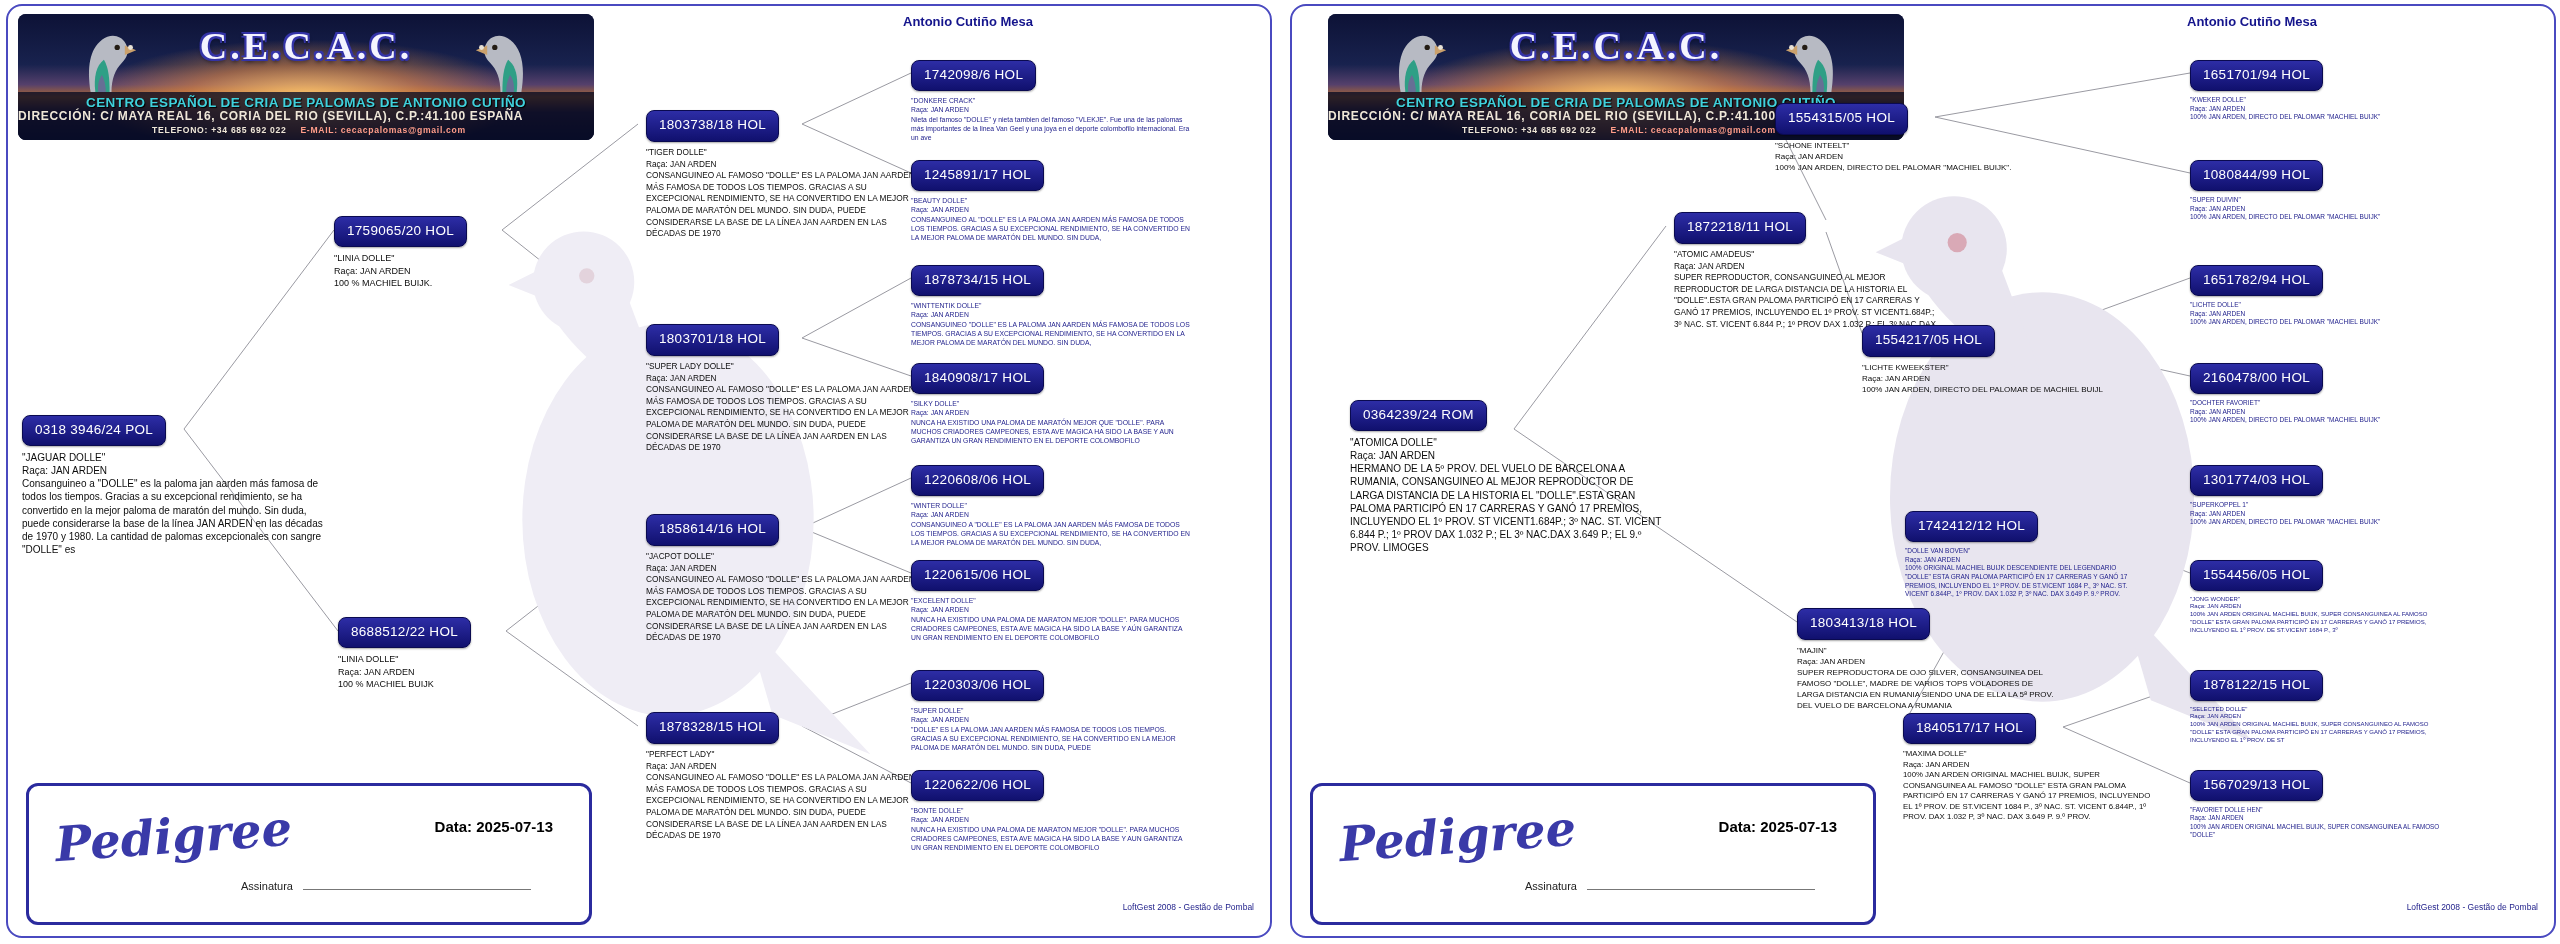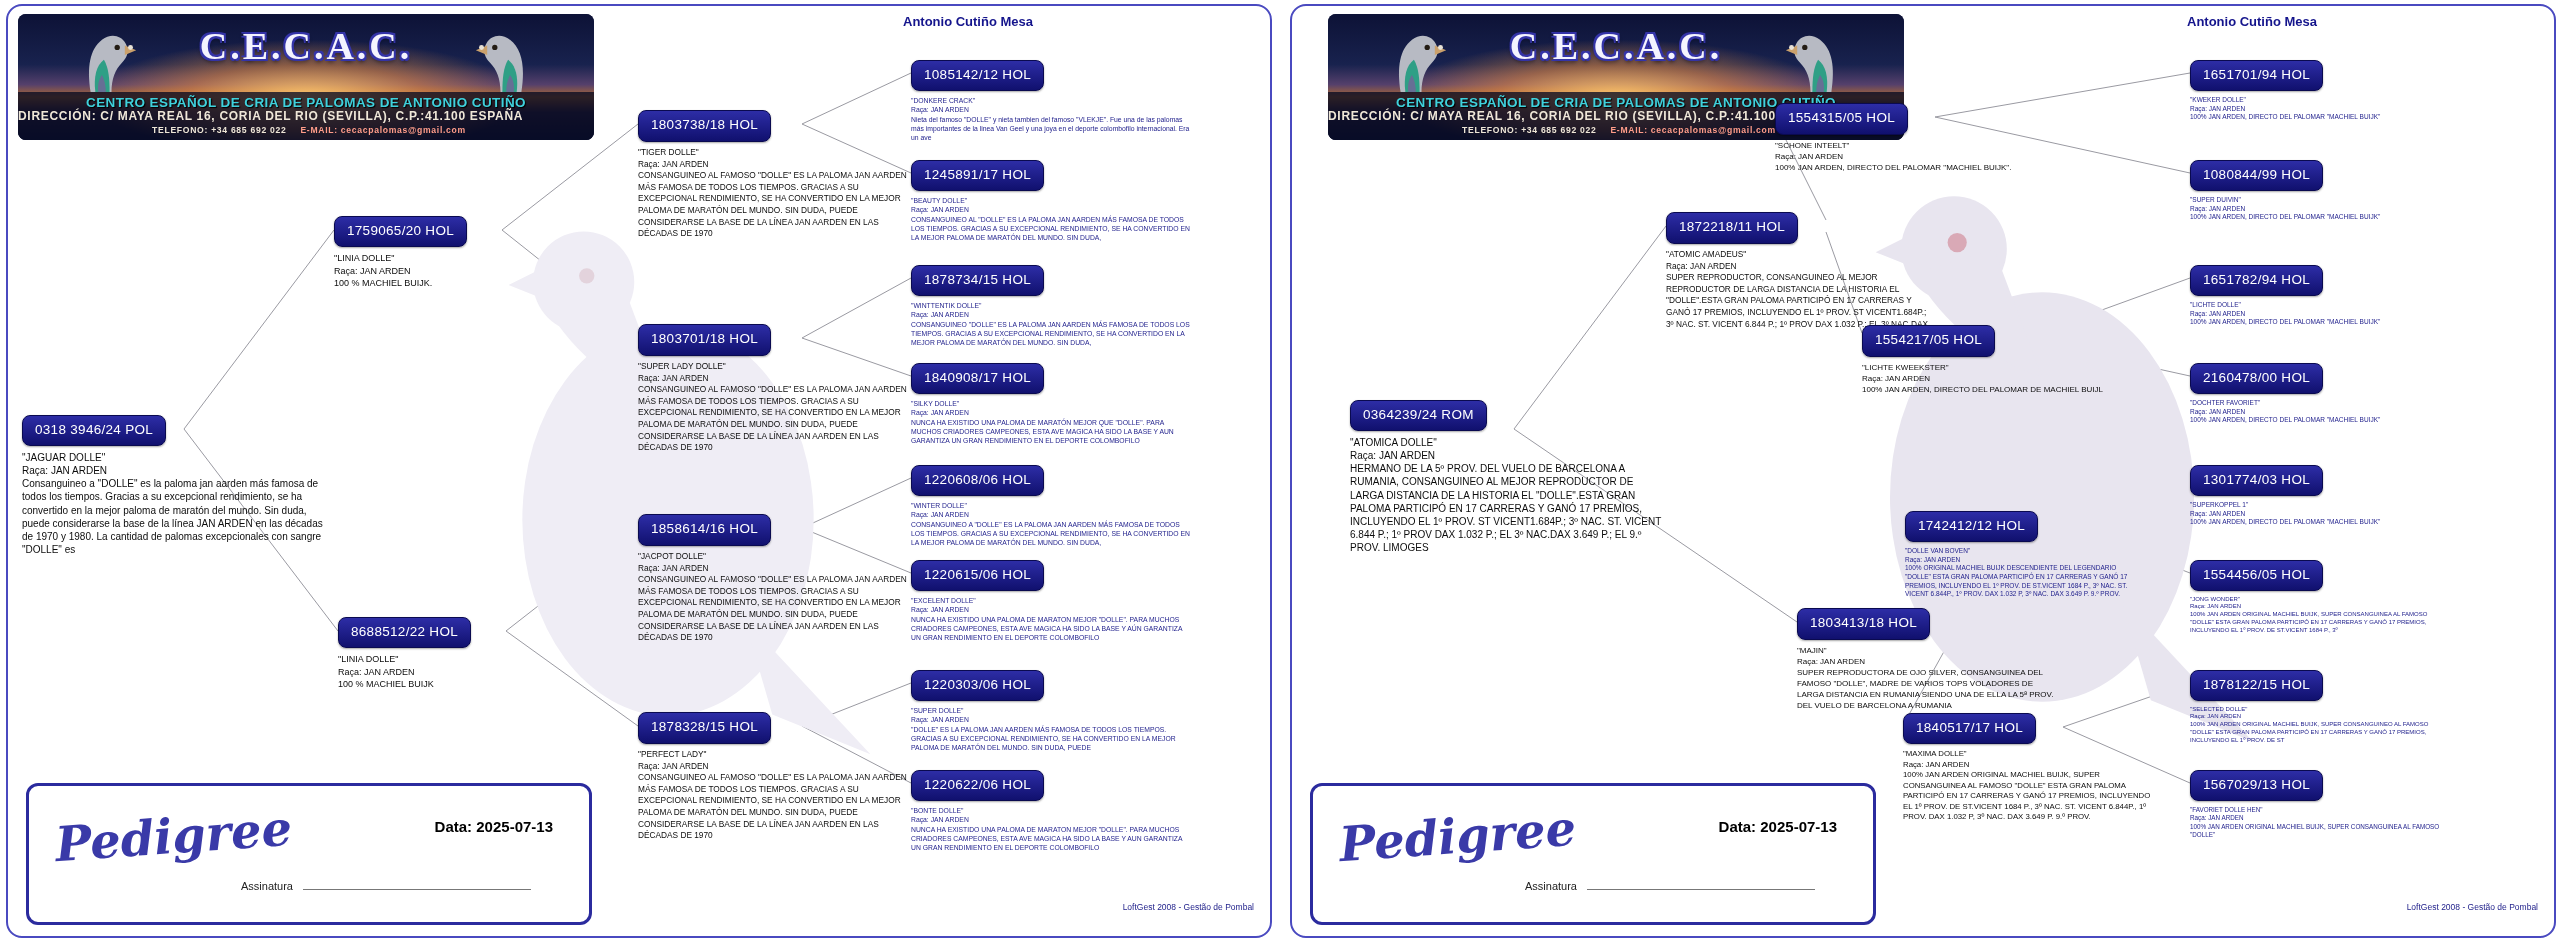--- a/index.html
+++ b/index.html
@@ -25,21 +25,21 @@
   .contact .em{color:#ff9d8a;margin-left:14px;}
   .ph{position:absolute;width:76px;height:76px;}
   .phl{left:46px;top:4px;}
   .phr{right:46px;top:4px;transform:scaleX(-1);}
   
   .node{position:absolute;color:#0c0c0c;}
   .badge{display:inline-block;background:linear-gradient(180deg,#2d2da6,#10106e);border:1px solid #0a0a50;border-radius:8px;color:#fff;font-size:13.5px;padding:5px 12px 6px;letter-spacing:.3px;box-shadow:0 1px 2px rgba(0,0,0,.35);white-space:nowrap;}
   .nm{margin-top:5px;}
   .t10{font-size:10px;line-height:1.32;}
   .t9{font-size:9px;line-height:1.36;}
-  .t83{font-size:8.3px;line-height:1.4;}
+  .t83{font-size:8.3px;line-height:1.4;margin-left:8px;}
   .t80{font-size:8px;line-height:1.38;}
   .t78{font-size:7.8px;line-height:1.35;}
   .t68{font-size:6.8px;line-height:1.35;}
   .t65{font-size:6.5px;line-height:1.33;}
   .t63{font-size:6.3px;line-height:1.33;}
   .t60{font-size:6px;line-height:1.3;}
   .navy .nm,.navy .race,.navy .desc{color:#1c1c8a;}
   
   .stamp{position:absolute;left:18px;top:777px;width:560px;height:136px;border:3px solid #2b2b9e;border-radius:12px;background:#fff;}
   .script{position:absolute;left:26px;top:22px;font-family:"DejaVu Serif",serif;font-style:italic;font-weight:bold;font-size:48px;color:#3a3aa8;transform:rotate(-4deg);}
@@ -148,21 +148,21 @@
       <div class="desc">CONSANGUINEO AL FAMOSO "DOLLE" ES LA PALOMA JAN AARDEN MÁS FAMOSA DE TODOS LOS TIEMPOS. GRACIAS A SU EXCEPCIONAL RENDIMIENTO, SE HA CONVERTIDO EN LA MEJOR PALOMA DE MARATÓN DEL MUNDO. SIN DUDA, PUEDE CONSIDERARSE LA BASE DE LA LÍNEA JAN AARDEN EN LAS DÉCADAS DE 1970</div>
     </div>
     <div class="node t83" style="left:630px;top:706px;width:272px">
       <div class="badge">1878328/15 HOL</div>
       <div class="nm">"PERFECT LADY"</div>
       <div class="race">Raça: JAN ARDEN</div>
       <div class="desc">CONSANGUINEO AL FAMOSO "DOLLE" ES LA PALOMA JAN AARDEN MÁS FAMOSA DE TODOS LOS TIEMPOS. GRACIAS A SU EXCEPCIONAL RENDIMIENTO, SE HA CONVERTIDO EN LA MEJOR PALOMA DE MARATÓN DEL MUNDO. SIN DUDA, PUEDE CONSIDERARSE LA BASE DE LA LÍNEA JAN AARDEN EN LAS DÉCADAS DE 1970</div>
     </div>
 
     <div class="node t68 navy" style="left:903px;top:54px;width:280px">
-      <div class="badge">1085142/12 HOL</div>
+      <div class="badge">1742098/6 HOL</div>
       <div class="nm">"DONKERE CRACK"</div>
       <div class="race">Raça: JAN ARDEN</div>
       <div class="desc">Nieta del famoso "DOLLE" y nieta tambien del famoso "VLEKJE". Fue una de las palomas más importantes de la linea Van Geel y una joya en el deporte colombofilo internacional. Era un ave</div>
     </div>
     <div class="node t68 navy" style="left:903px;top:154px;width:280px">
       <div class="badge">1245891/17 HOL</div>
       <div class="nm">"BEAUTY DOLLE"</div>
       <div class="race">Raça: JAN ARDEN</div>
       <div class="desc">CONSANGUINEO AL "DOLLE" ES LA PALOMA JAN AARDEN MÁS FAMOSA DE TODOS LOS TIEMPOS. GRACIAS A SU EXCEPCIONAL RENDIMIENTO, SE HA CONVERTIDO EN LA MEJOR PALOMA DE MARATÓN DEL MUNDO. SIN DUDA,</div>
     </div>

